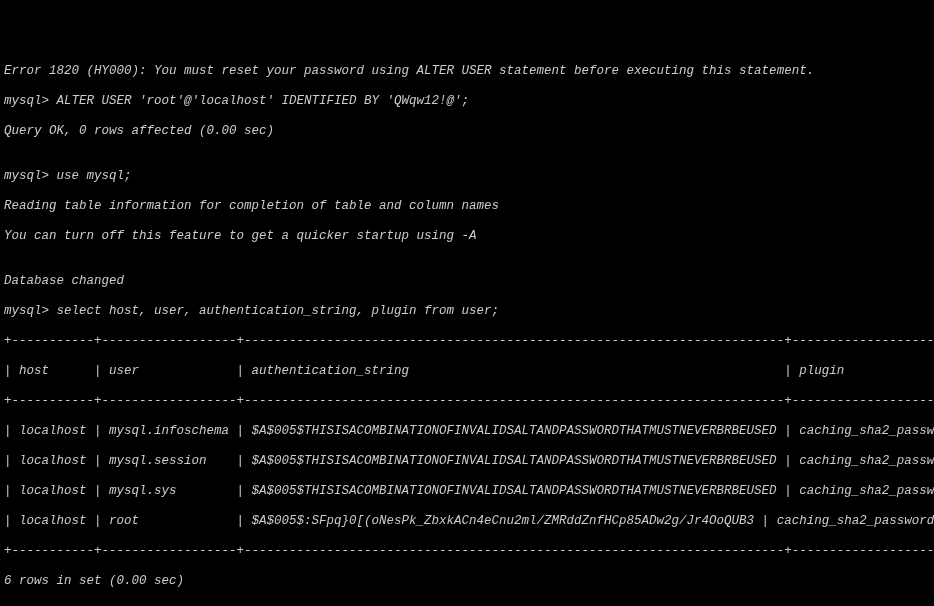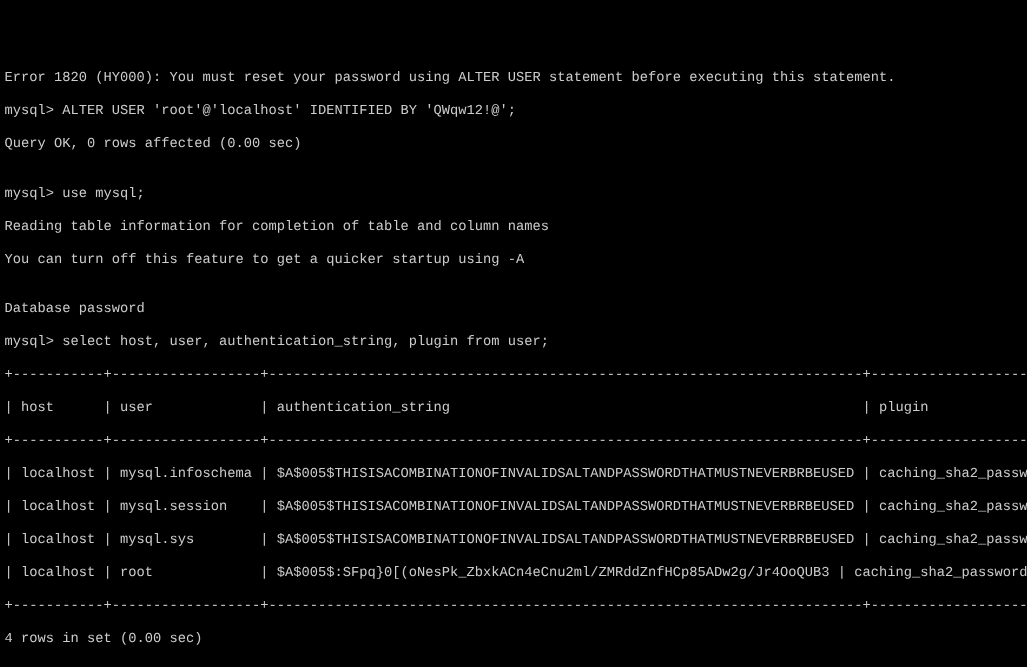--- a/index.html
+++ b/index.html
@@ -9,46 +9,46 @@
     color: #ccc;
     font-family: "Consolas", "Menlo", "Courier New", monospace;
     font-size: 12.5px;
     line-height: 1.2;
     white-space: pre;
     width: 934px;
     height: 606px;
     box-sizing: border-box;
     overflow: hidden;
   }
-  .line { display: block; }
+  .line { display: block; font-style: italic; }
 </style>
 </head>
 <body>
 
 
 
 <span class="line">Error 1820 (HY000): You must reset your password using ALTER USER statement before executing this statement.</span>
 <span class="line">mysql&gt; ALTER USER 'root'@'localhost' IDENTIFIED BY 'QWqw12!@';</span>
 <span class="line">Query OK, 0 rows affected (0.00 sec)</span>
 <span class="line"></span>
 <span class="line">mysql&gt; use mysql;</span>
 <span class="line">Reading table information for completion of table and column names</span>
 <span class="line">You can turn off this feature to get a quicker startup using -A</span>
 <span class="line"></span>
-<span class="line">Database password</span>
+<span class="line">Database changed</span>
 <span class="line">mysql&gt; select host, user, authentication_string, plugin from user;</span>
 <span class="line">+-----------+------------------+------------------------------------------------------------------------+-----------------------+</span>
 <span class="line">| host      | user             | authentication_string                                                  | plugin                |</span>
 <span class="line">+-----------+------------------+------------------------------------------------------------------------+-----------------------+</span>
 <span class="line">| localhost | mysql.infoschema | $A$005$THISISACOMBINATIONOFINVALIDSALTANDPASSWORDTHATMUSTNEVERBRBEUSED | caching_sha2_password |</span>
 <span class="line">| localhost | mysql.session    | $A$005$THISISACOMBINATIONOFINVALIDSALTANDPASSWORDTHATMUSTNEVERBRBEUSED | caching_sha2_password |</span>
 <span class="line">| localhost | mysql.sys        | $A$005$THISISACOMBINATIONOFINVALIDSALTANDPASSWORDTHATMUSTNEVERBRBEUSED | caching_sha2_password |</span>
 <span class="line">| localhost | root             | $A$005$:SFpq}0[(oNesPk_ZbxkACn4eCnu2ml/ZMRddZnfHCp85ADw2g/Jr4OoQUB3 | caching_sha2_password |</span>
 <span class="line">+-----------+------------------+------------------------------------------------------------------------+-----------------------+</span>
-<span class="line">4 rows in set (0.00 sec)</span>
+<span class="line">6 rows in set (0.00 sec)</span>
 <span class="line"> </span>
 
 
 
 
 <span class="line"></span>
 
 
 <span class="line"></span>
 

